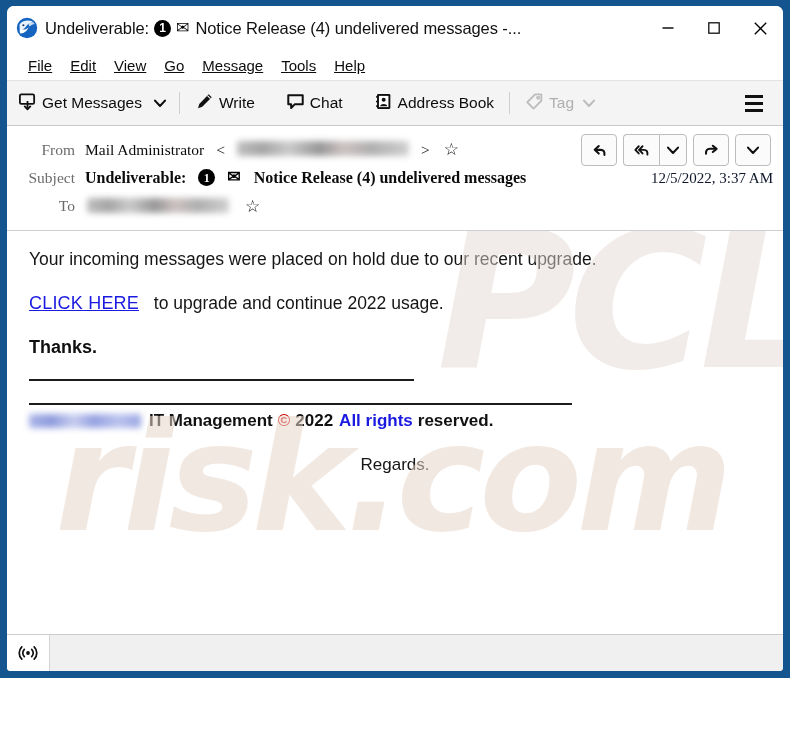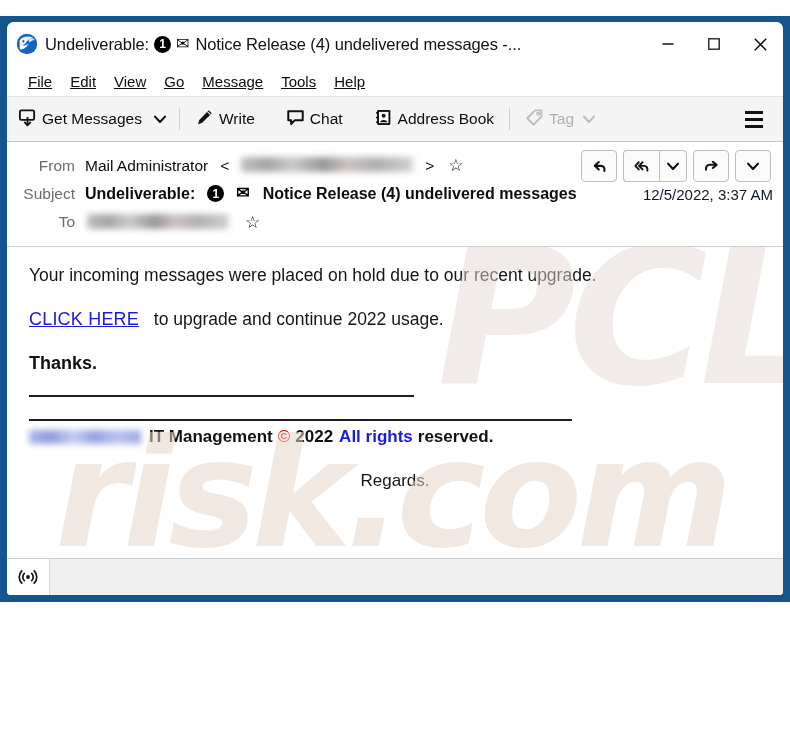--- a/index.html
+++ b/index.html
@@ -11,22 +11,22 @@
     width: 790px;
     height: 730px;
     overflow: hidden;
     font-family: "Liberation Sans", sans-serif;
     -webkit-font-smoothing: antialiased;
   }
 
   
   .window-frame {
     position: absolute;
-    left: 0; top: 16px;
-    width: 790px; height: 586px;
+    left: 0; top: 0;
+    width: 790px; height: 678px;
     background: #14558f;
     box-sizing: border-box;
     padding: 6px 7px 7px 7px;
   }
   .window {
     position: relative;
     width: 100%;
     height: 100%;
     background: #ffffff;
     border-radius: 7px 7px 4px 4px;
@@ -169,20 +169,21 @@
     background: #ffffff;
     padding: 10px 0 10px 0;
     border-bottom: 1px solid #cfcfcf;
     position: relative;
   }
   .hdr-row {
     display: flex;
     align-items: center;
     min-height: 26px;
     padding: 1px 0;
+    font-family: Liberation Serif, serif;
   }
   .hdr-label {
     width: 78px;
     flex: 0 0 78px;
     text-align: right;
     padding-right: 10px;
     font-size: 15.5px;
     color: #6b6b6b;
     box-sizing: border-box;
   }

